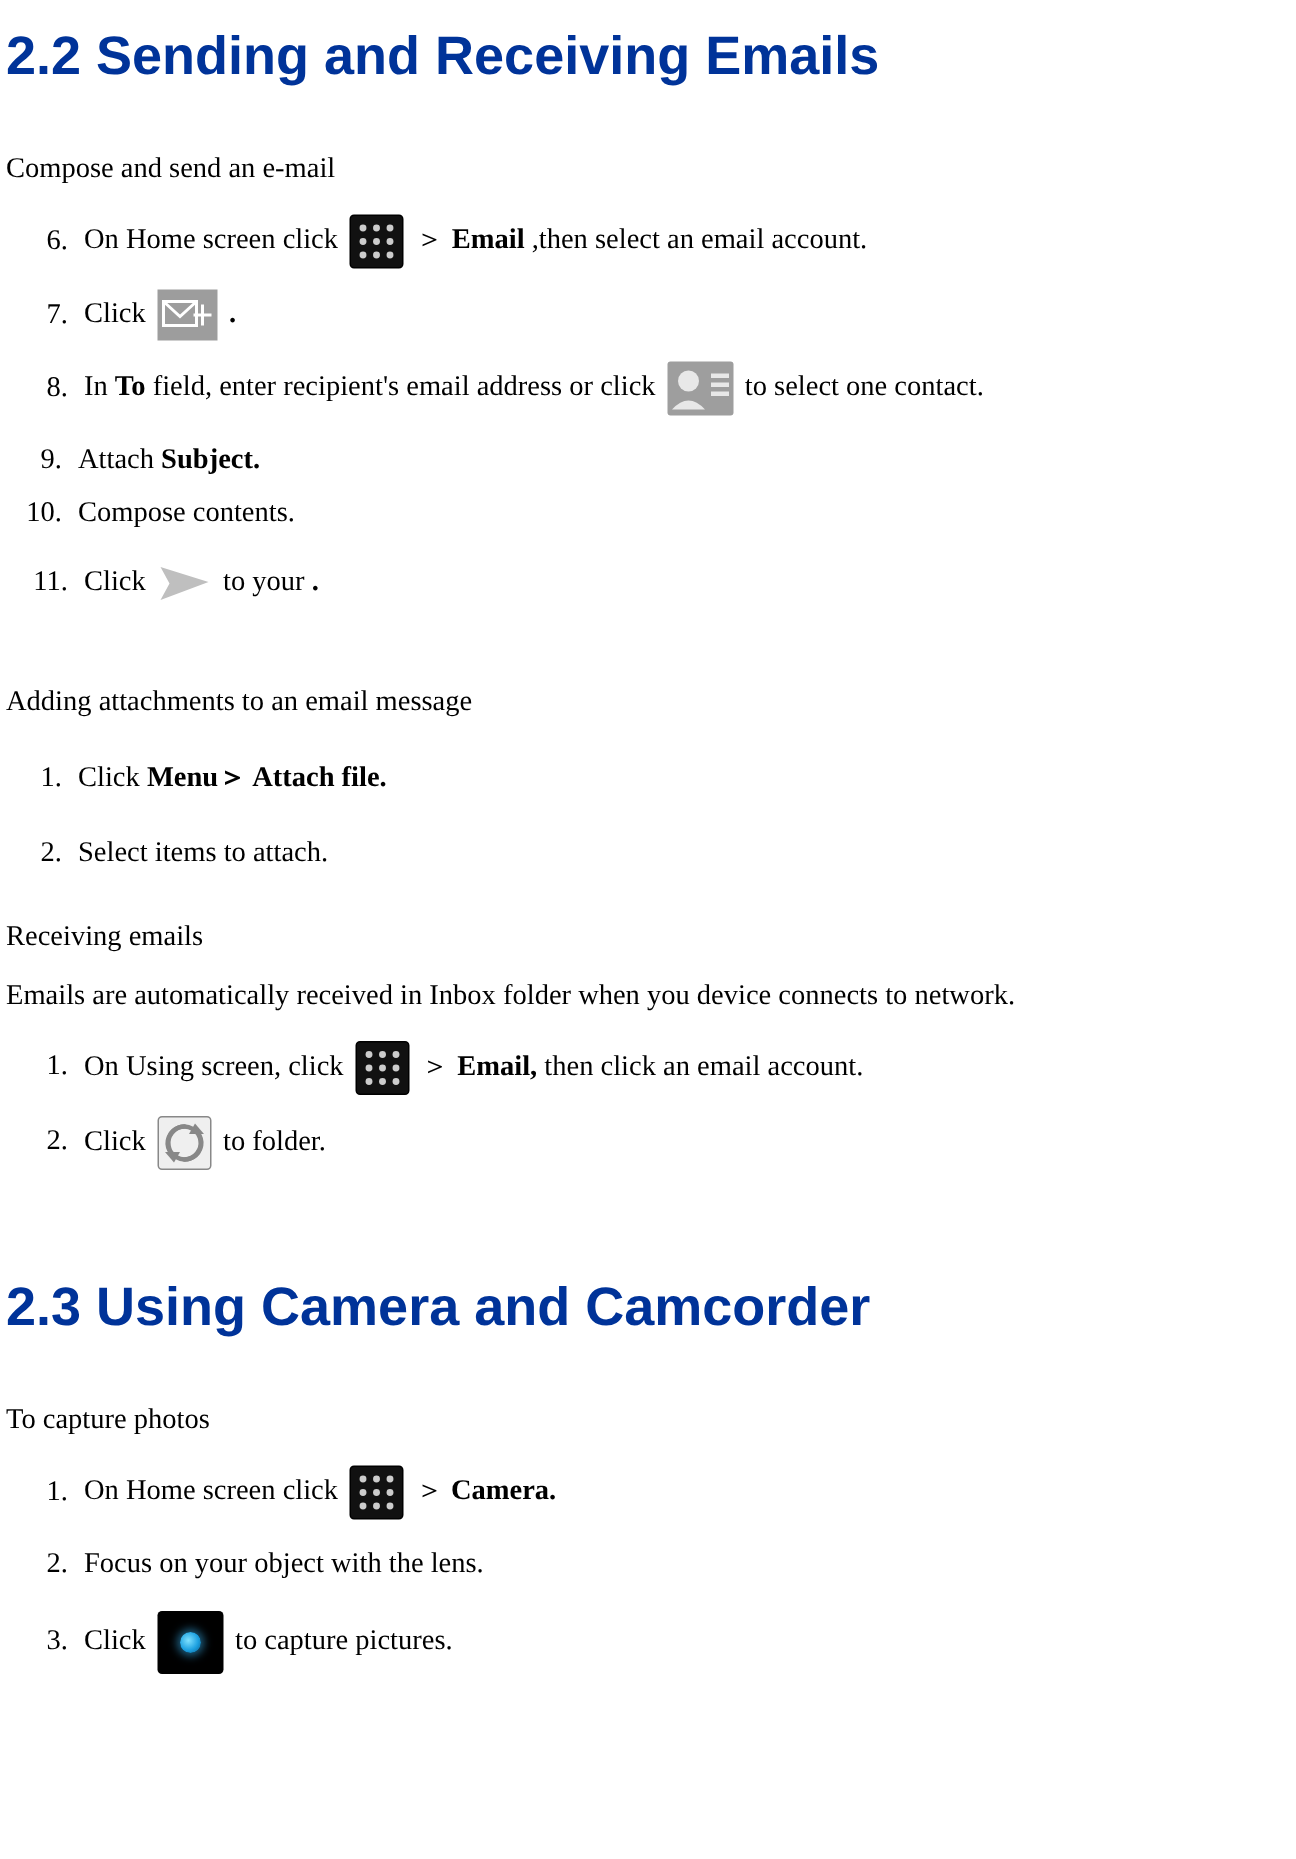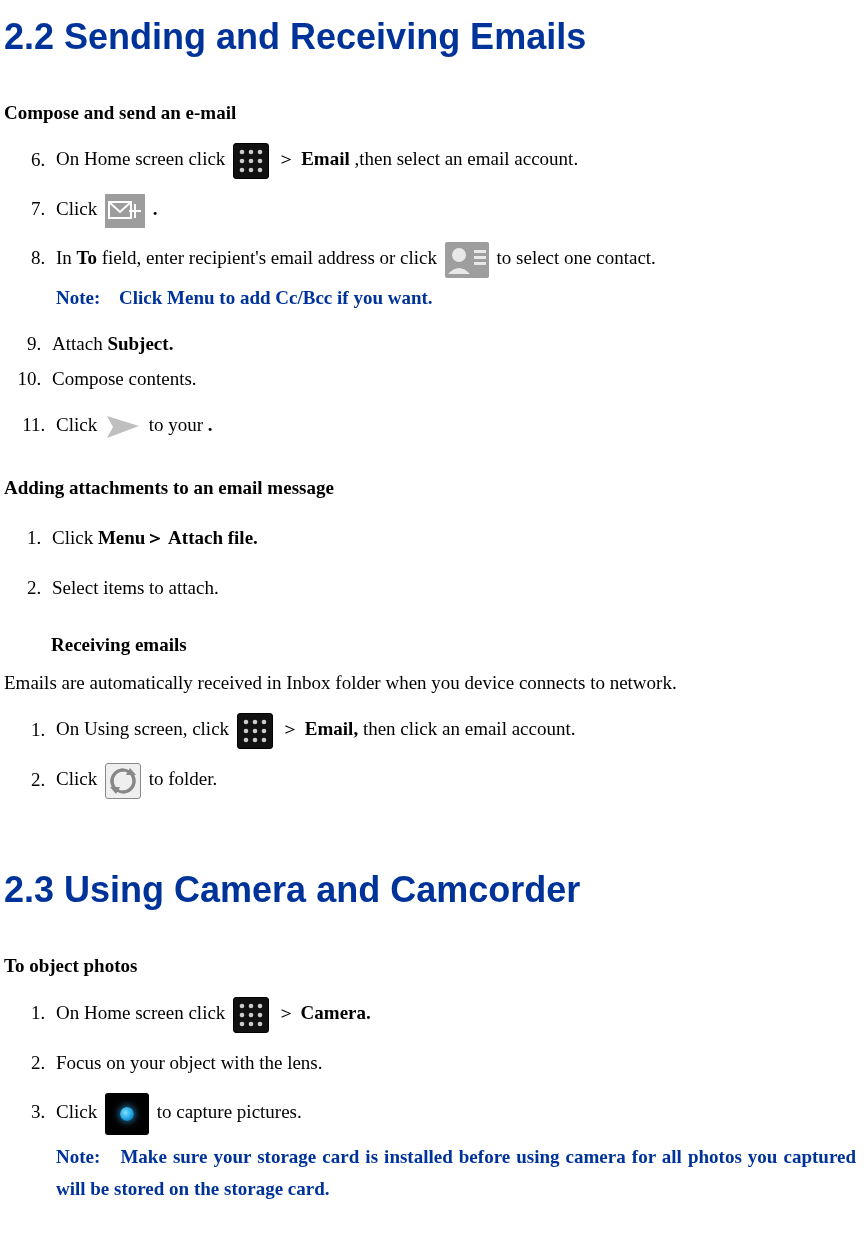--- a/index.html
+++ b/index.html
@@ -12,21 +12,21 @@
     width: 856px;
   }
   h2 {
     color: #003399;
     font-family: Arial, Helvetica, sans-serif;
     font-size: 36px;
     font-weight: bold;
     margin: 6px 0 30px 0;
   }
   .subheader {
-    font-weight: bold;
+    font-weight: normal;
     margin-top: 22px;
     margin-bottom: 6px;
   }
   ol {
     margin: 0;
     padding-left: 42px;
   }
   ol > li {
     padding-left: 6px;
     margin: 18px 0;
@@ -158,24 +158,20 @@
     <span class="icon contact-icon">
       <svg width="44" height="36" viewBox="0 0 44 36">
         <circle cx="14" cy="13" r="7" fill="#e8e8e8"></circle>
         <path d="M3 32 Q14 20 25 32 Z" fill="#e8e8e8"></path>
         <rect x="29" y="8" width="12" height="3" fill="#e8e8e8"></rect>
         <rect x="29" y="14" width="12" height="3" fill="#e8e8e8"></rect>
         <rect x="29" y="20" width="12" height="3" fill="#e8e8e8"></rect>
       </svg>
     </span>
     <span> to select one contact.</span>
-    <div class="note">
-      <span class="note-label">Note:</span>
-      <span>Click Menu to add Cc/Bcc if you want.</span>
-    </div>
   </li>
 
   <li style="margin:2px 0;">
     <span>Attach </span>
     <span class="bold">Subject.</span>
   </li>
 
   <li style="margin:2px 0;">
     <span>Compose contents.</span>
   </li>
@@ -185,32 +181,32 @@
     <span class="icon send-icon">
       <svg width="36" height="30" viewBox="0 0 36 30">
         <polygon points="2,4 34,14 2,26 8,15" fill="#bfbfbf"></polygon>
       </svg>
     </span>
     <span> to your</span>
     <span class="bold">.</span>
   </li>
 </ol>
 
-<div class="subheader" style="margin-top:30px;">Adding attachments to an email message</div>
+<div class="subheader" style="margin-top:48px;">Adding attachments to an email message</div>
 <ol start="1">
   <li>
     <span>Click </span>
     <span class="bold">Menu＞ Attach file.</span>
   </li>
   <li>
     <span>Select items to attach.</span>
   </li>
 </ol>
 
-<div class="subheader" style="margin-top:24px;margin-left:47px;">Receiving emails</div>
+<div class="subheader" style="margin-top:24px;">Receiving emails</div>
 <p class="plain">Emails are automatically received in Inbox folder when you device connects to network.</p>
 <ol start="1" class="spaced">
   <li>
     <span>On Using screen, click </span>
     <span class="icon apps-icon">
       <svg width="34" height="34" viewBox="0 0 34 34">
         <g fill="#ccc">
           <circle cx="8" cy="8" r="2.3"></circle>
             <circle cx="17" cy="8" r="2.3"></circle>
             <circle cx="26" cy="8" r="2.3"></circle>
@@ -238,21 +234,21 @@
       </svg>
     </span>
     <span> to folder.</span>
   </li>
 </ol>
 
 <div class="sectiongap"></div>
 
 <h2>2.3 Using Camera and Camcorder</h2>
 
-<div class="subheader">To object photos</div>
+<div class="subheader">To capture photos</div>
 <ol start="1" class="spaced">
   <li>
     <span>On Home screen click </span>
     <span class="icon apps-icon">
       <svg width="34" height="34" viewBox="0 0 34 34">
         <g fill="#ccc">
           <circle cx="8" cy="8" r="2.3"></circle>
             <circle cx="17" cy="8" r="2.3"></circle>
             <circle cx="26" cy="8" r="2.3"></circle>
           <circle cx="8" cy="17" r="2.3"></circle>
@@ -267,18 +263,14 @@
     <span class="chevron"> ＞</span>
     <span class="bold">Camera.</span>
   </li>
   <li>
     <span>Focus on your object with the lens.</span>
   </li>
   <li>
     <span>Click  </span>
     <span class="icon shutter-icon"></span>
     <span>  to capture pictures.</span>
-    <div class="note-block">
-      <span class="note-label">Note:</span>
-      <span>  Make sure your storage card is installed before using camera for all photos you captured will be stored on the storage card.</span>
-    </div>
   </li>
 </ol>
 
 </body></html>

